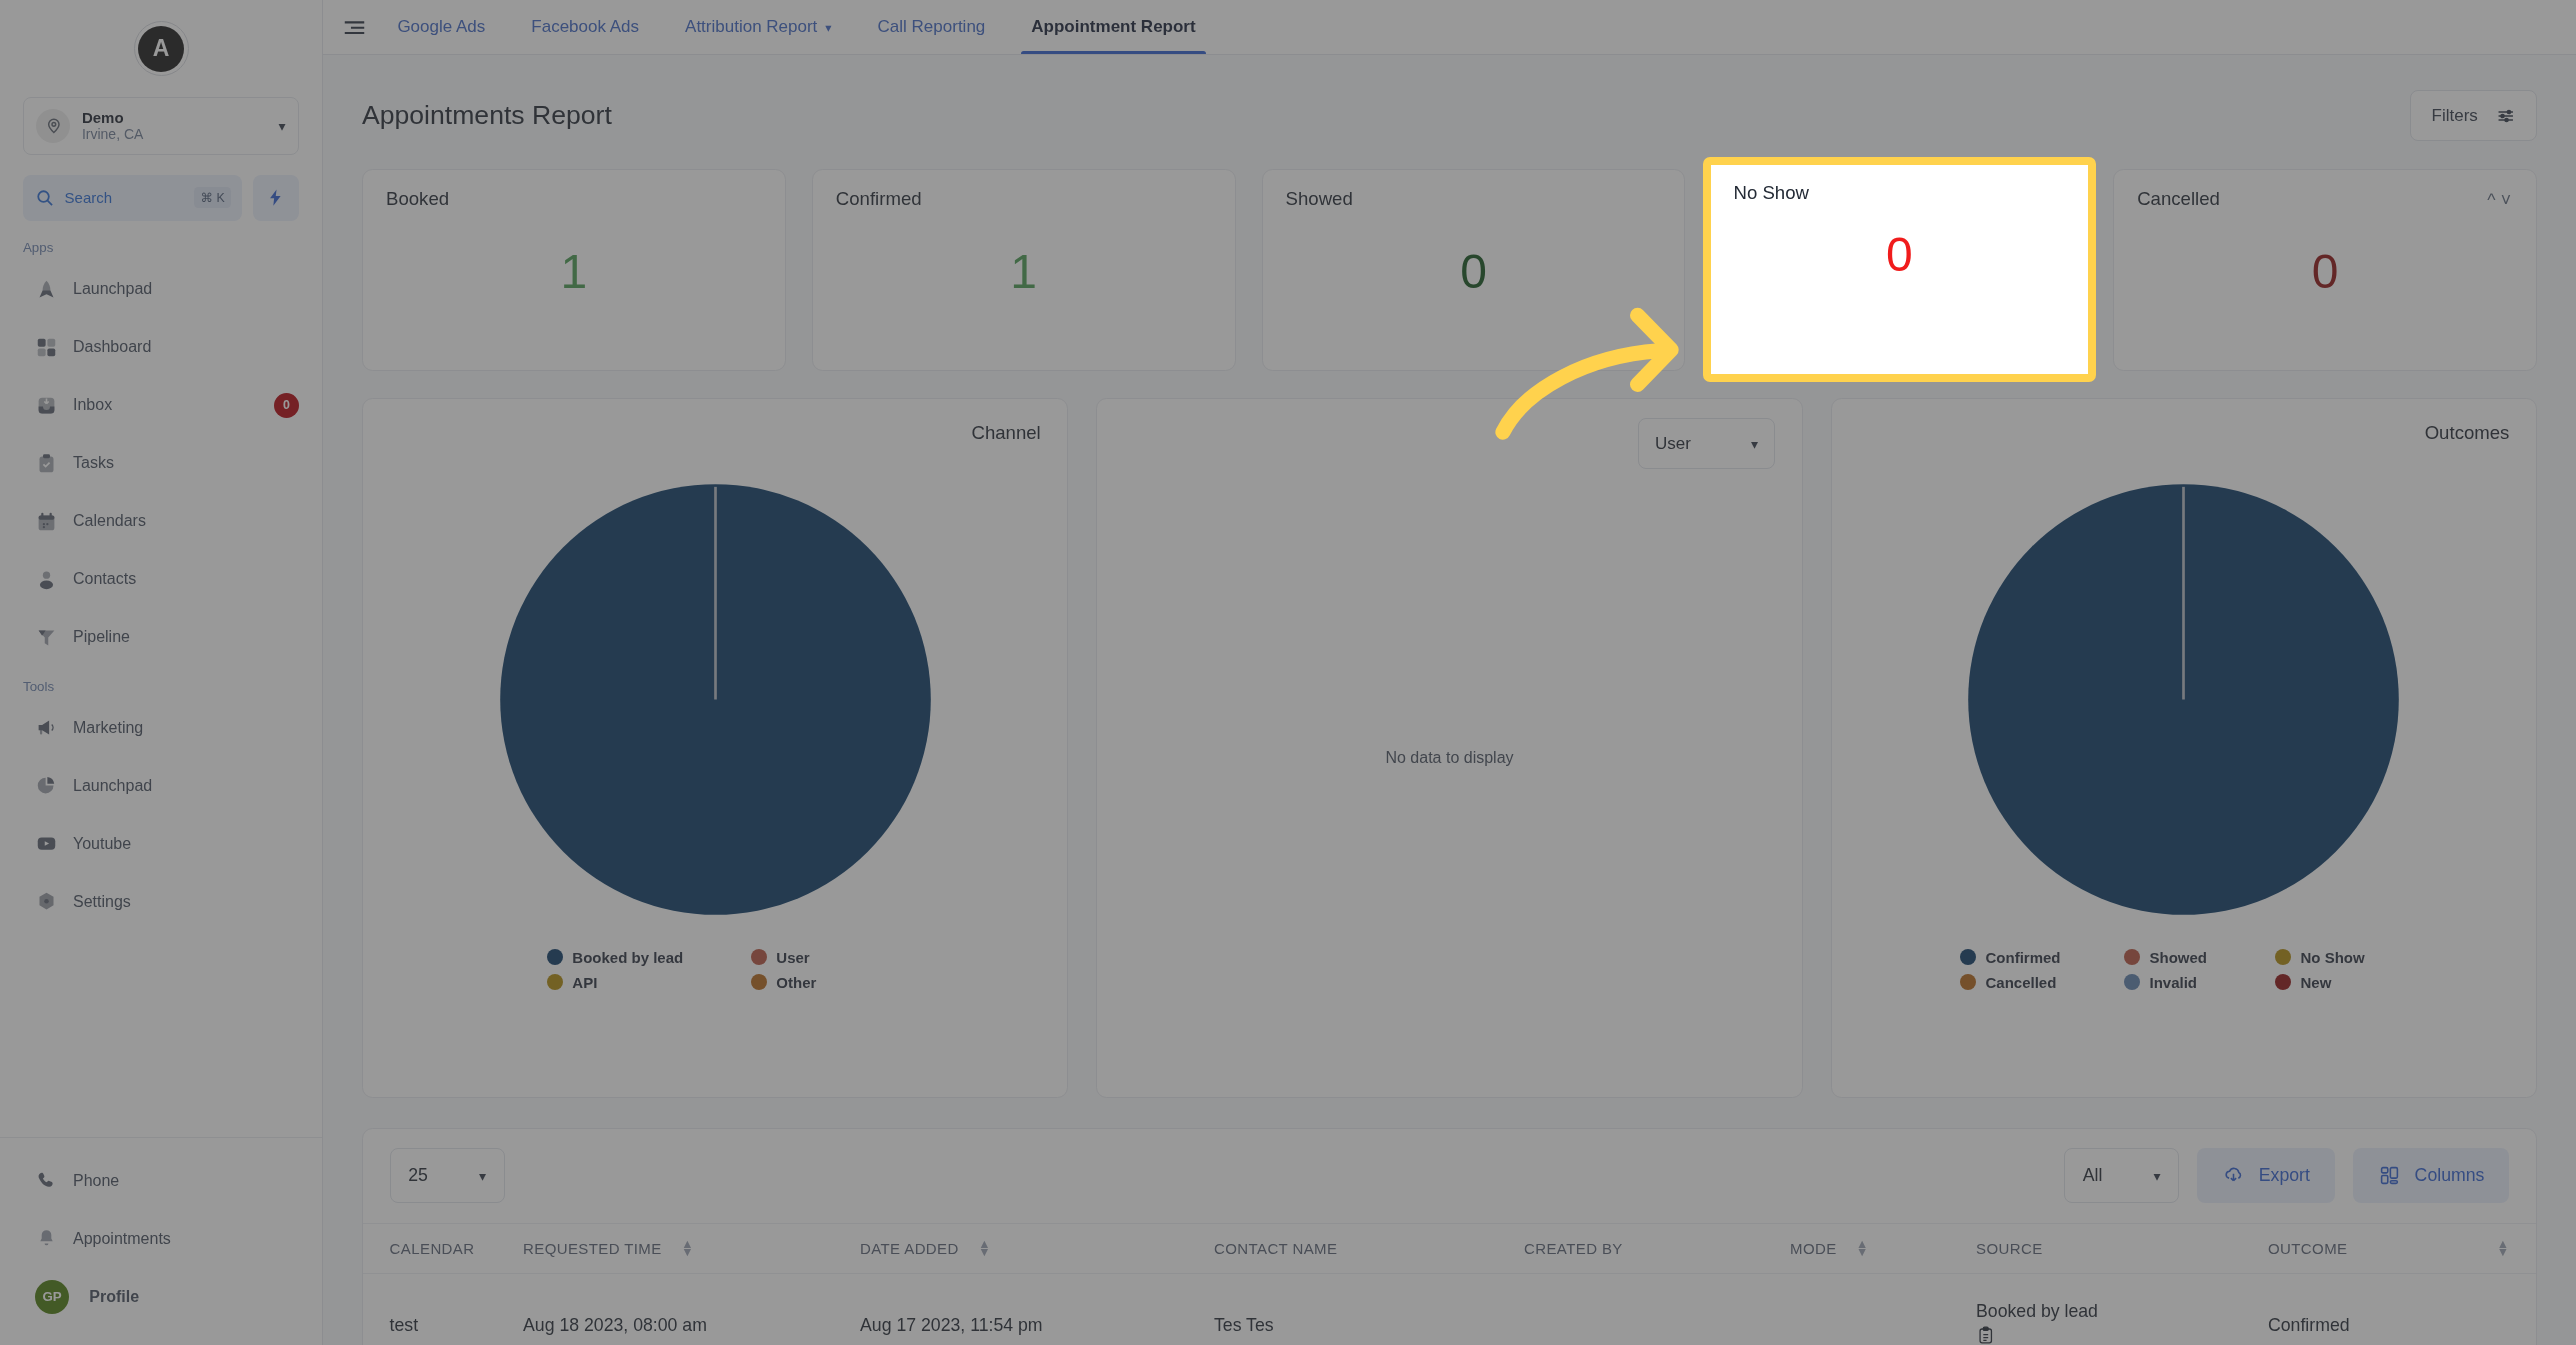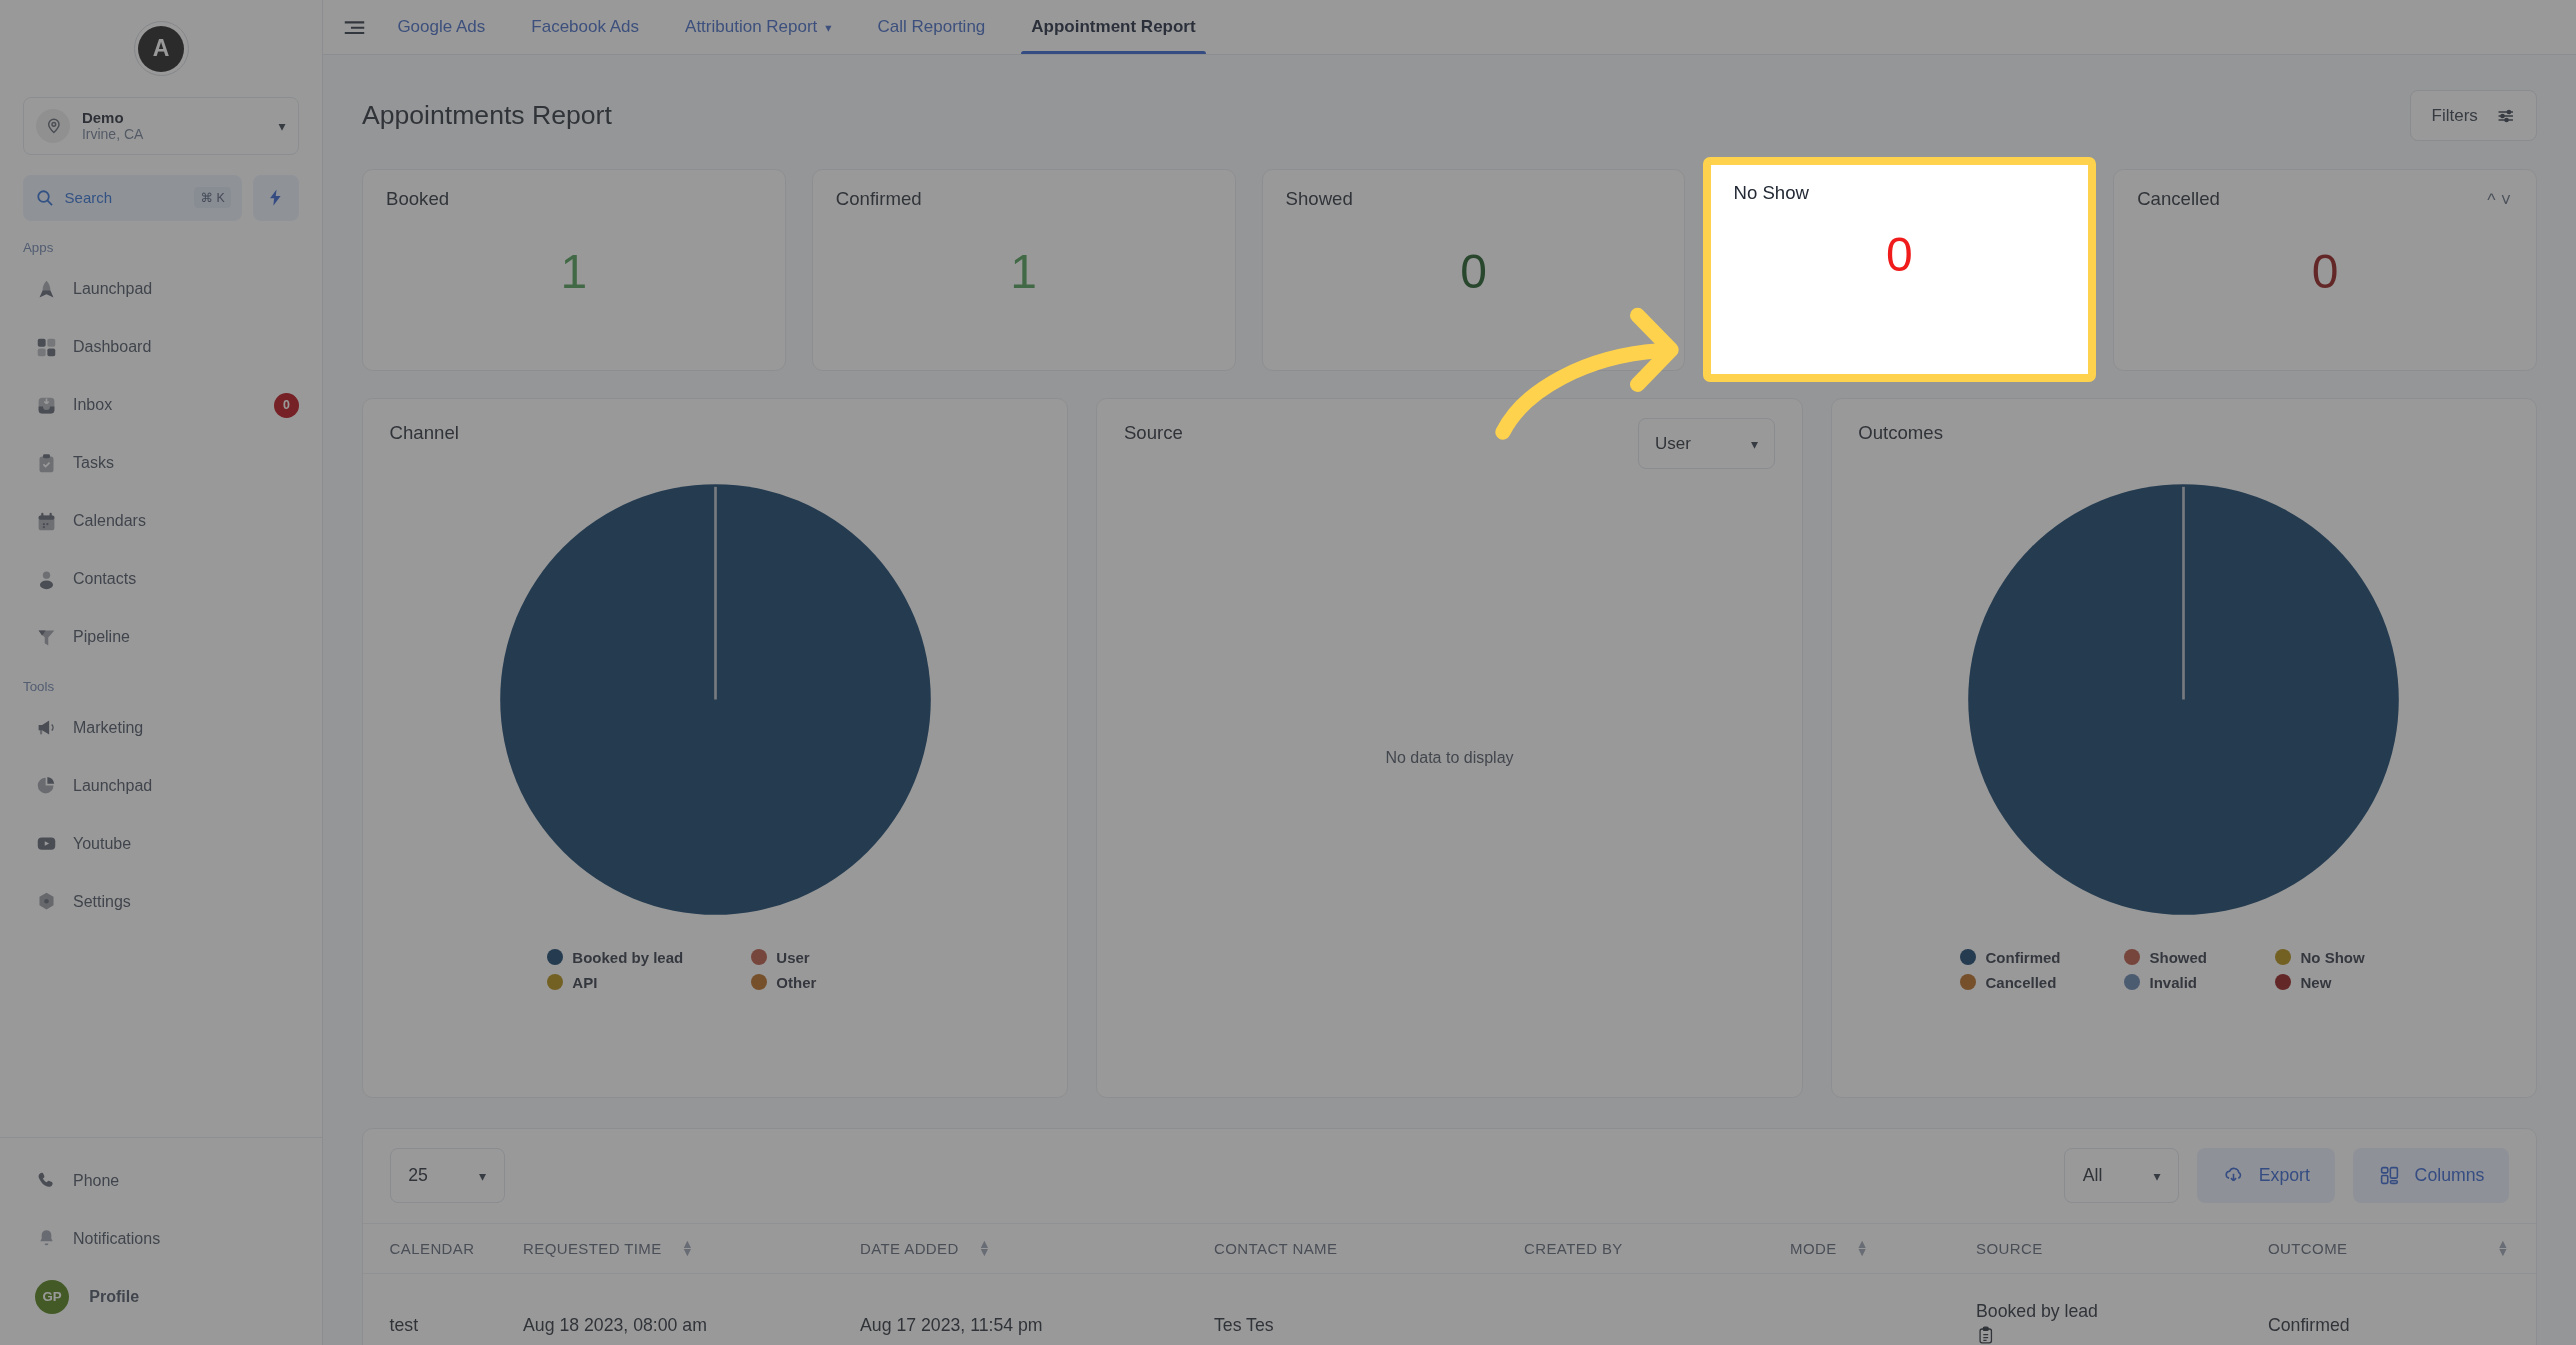--- a/index.html
+++ b/index.html
@@ -135,21 +135,21 @@
 
   
   #annot { position: absolute; z-index: 61; pointer-events: none; }
 
   
   .charts { display: flex; gap: 28px; padding: 26.6px 39px 0 39px; }
   .card {
     flex: 1; height: 700px; background: #fff; border: 0.9px solid #e6e9ee; border-radius: 10.6px;
     padding: 23px 26.6px; position: relative;
   }
-  .card .ctitle { font-size: 18.6px; color: #242b36; }
+  .card .ctitle { font-size: 18.6px; color: #242b36; text-align: right; }
   .dd {
     position: absolute; right: 26.6px; top: 19.5px; min-width: 137px; height: 51px;
     border: 0.9px solid #dfe3ea; border-radius: 8px; background: #fff;
     display: flex; align-items: center; justify-content: space-between;
     padding: 0 16px; font-size: 17px; color: #242b36; cursor: pointer;
   }
   .pie-wrap { position: absolute; left: 0; right: 0; top: 53px; height: 496px; display: flex; align-items: center; justify-content: center; }
   .nodata { position: absolute; left: 0; right: 0; top: 350px; text-align: center; font-size: 16px; color: #4a5261; }
   .legend { position: absolute; left: 0; right: 0; bottom: 106px; display: flex; justify-content: center; gap: 0; }
   .lcol { display: flex; flex-direction: column; gap: 8px; }
@@ -348,21 +348,21 @@
         </span>
         <span class="tx">Phone</span>
       </div>
       <div class="navitem">
         <span class="ic">
           <svg width="21" height="21" viewBox="0 0 24 24" fill="#9aa0ac">
               <path d="M12 2.5a5.5 5.5 0 0 1 5.5 5.5v4l1.6 3.2H4.9L6.5 12V8A5.5 5.5 0 0 1 12 2.5z"></path>
               <path d="M9.8 17.6h4.4a2.2 2.2 0 0 1-4.4 0z"></path>
             </svg>
         </span>
-        <span class="tx">Notifications</span>
+        <span class="tx">Appointments</span>
       </div>
       <div class="navitem">
         <span class="ic" style="width:34px;flex:0 0 34px">
           <span class="avatar">GP</span>
         </span>
         <span class="tx" style="margin-left:5.3px;font-weight:bold">Profile</span>
       </div>
     </div>
   </div>
 

